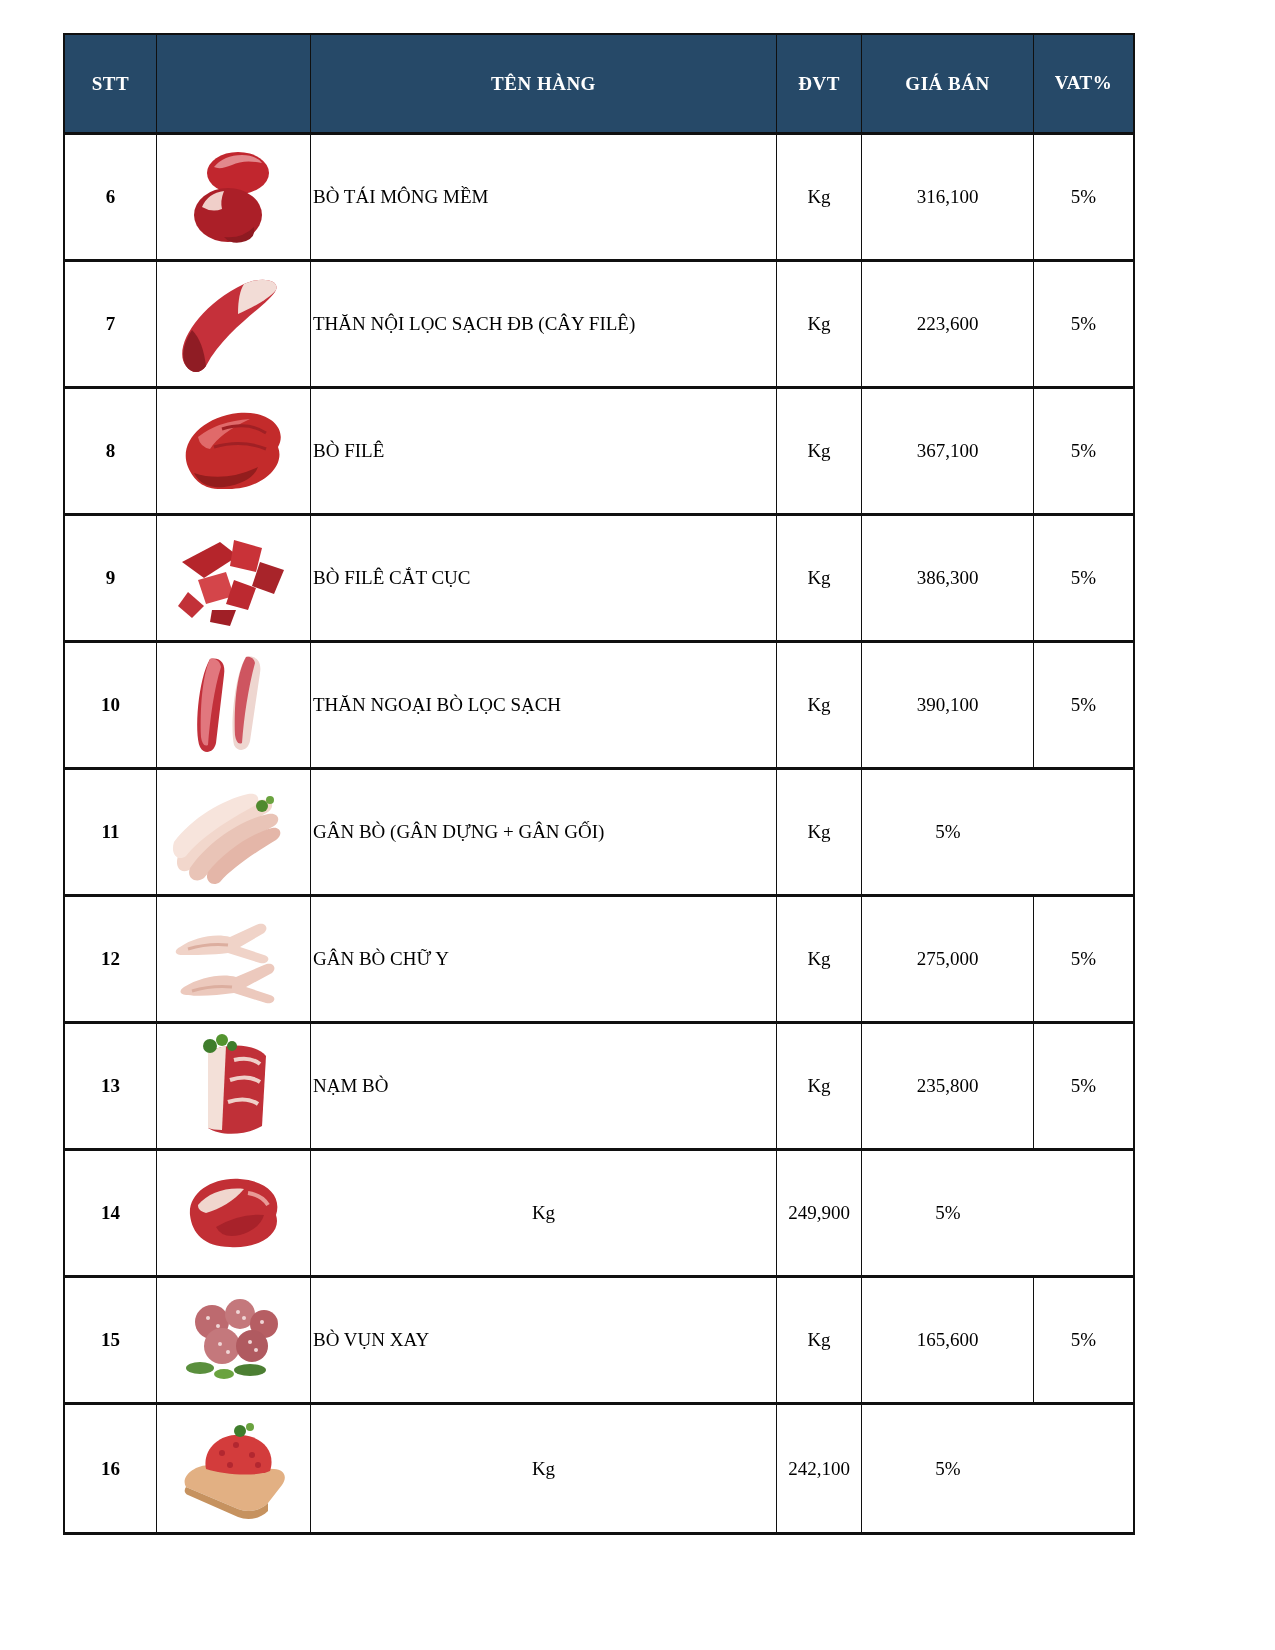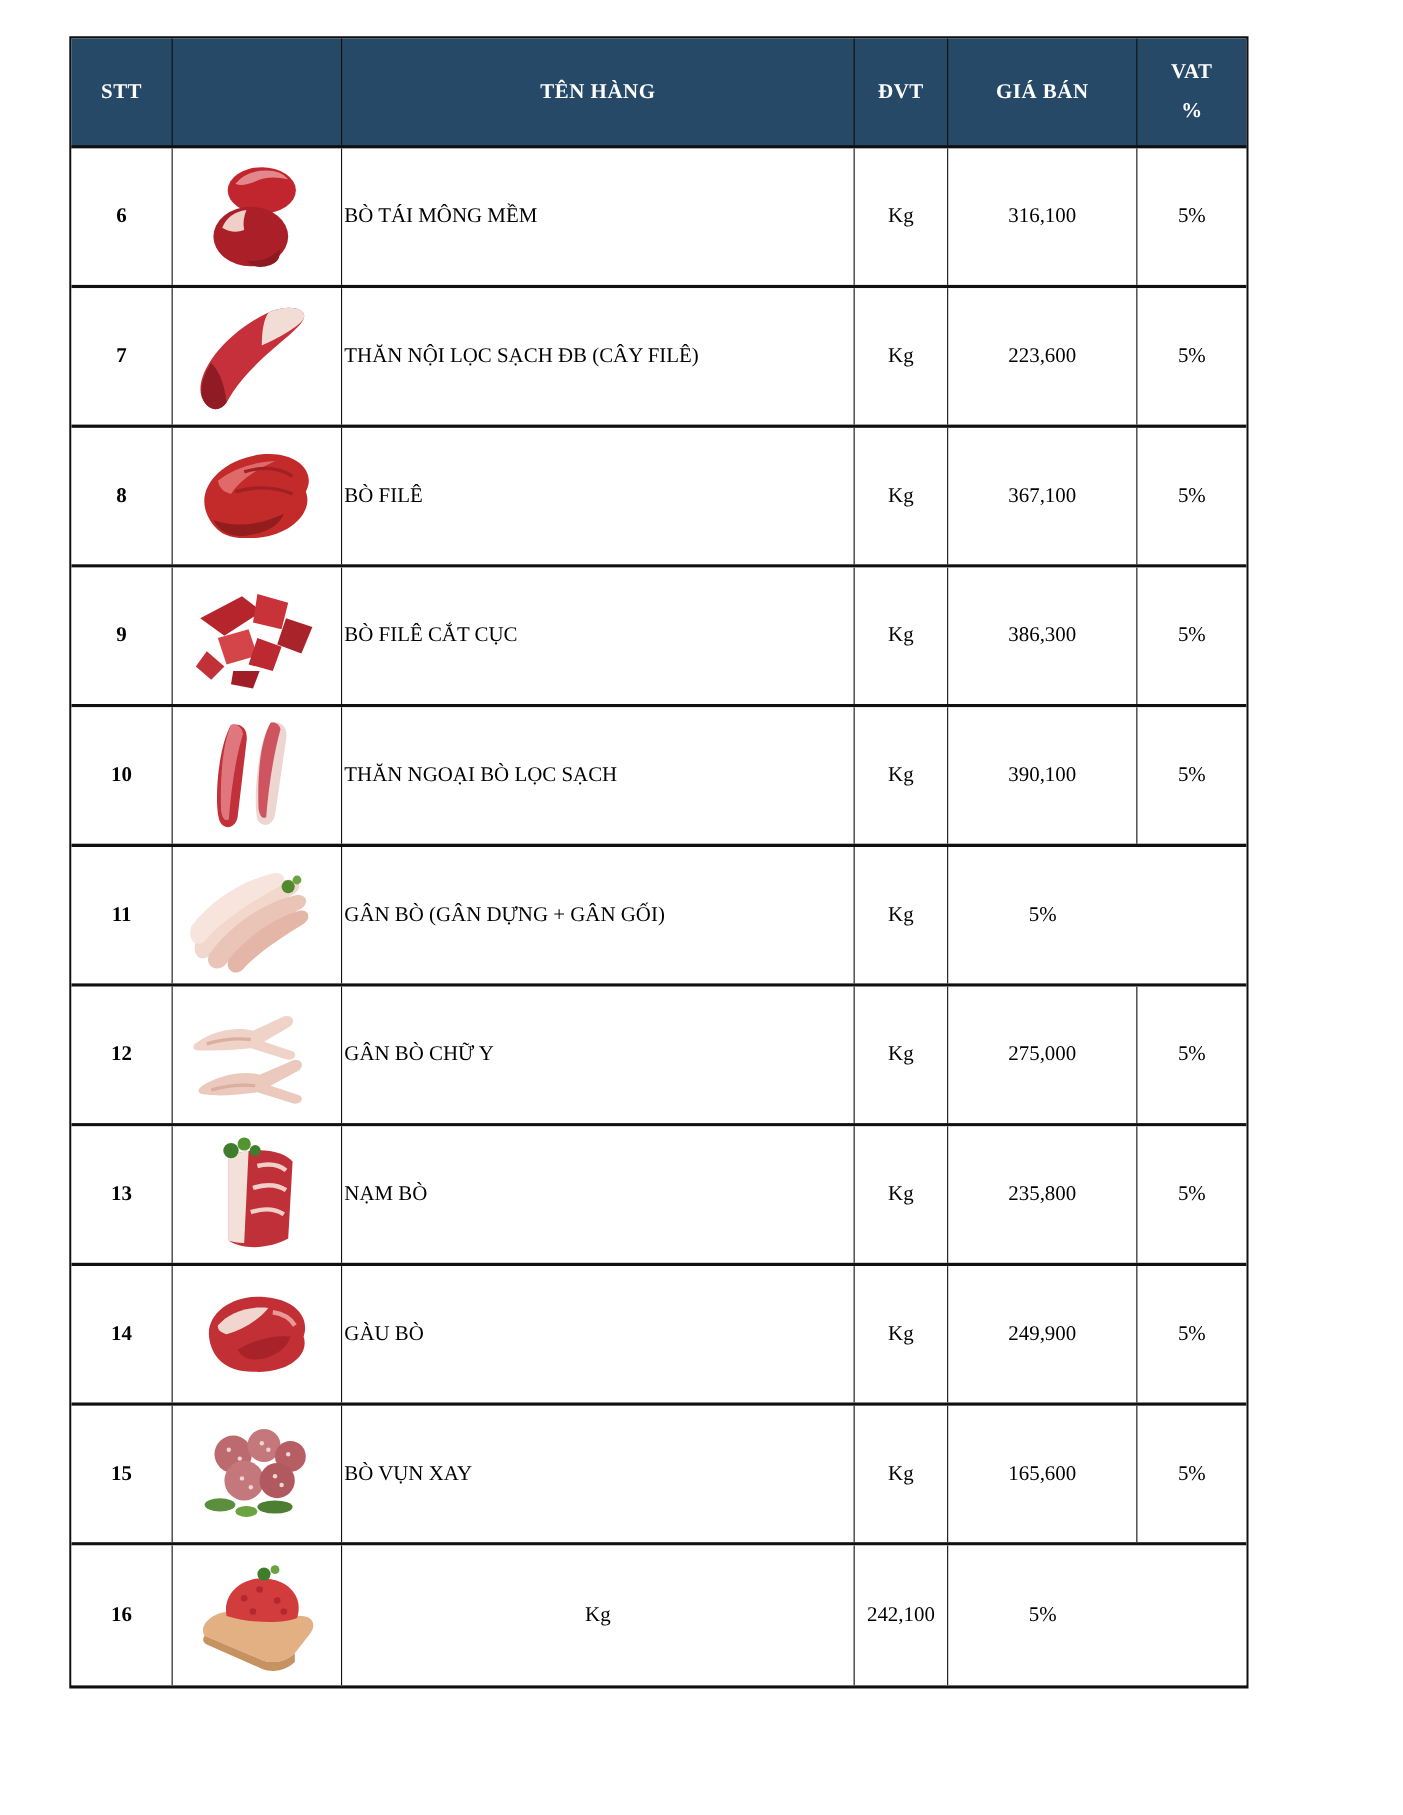--- a/index.html
+++ b/index.html
@@ -27,21 +27,21 @@
   }
   .t-row.data { height: 127px; background: #ffffff; }
   .cell {
     display: flex; align-items: center; justify-content: center;
     border-right: 1px solid #101010;
     font-size: 19px; line-height: 1.25;
     overflow: hidden;
   }
   .cell:last-child { border-right: none; }
   .header .cell { font-weight: bold; font-size: 19px; letter-spacing: 0.5px; }
-  .header .vat-head { flex-direction: column; line-height: 1.8; }
+  .header .vat-head { flex-direction: row; line-height: 1.8; }
   .stt-cell { font-weight: bold; }
   .name-cell { justify-content: flex-start; padding-left: 2px; text-align: center; }
   .img-cell svg { display: block; }
 </style>
 </head>
 <body>
 
 <div class="price-table">
 
   <div class="t-row header">
@@ -192,21 +192,20 @@
   <div class="t-row data">
     <div class="cell stt-cell">14</div>
     <div class="cell img-cell">
       <svg width="140" height="112" viewBox="0 0 140 112">
         <path d="M26,58 C24,36 48,20 76,22 C104,24 118,40 112,58 C118,76 96,92 66,90 C40,90 28,76 26,58 Z" fill="#c22f35"></path>
         <path d="M34,48 C44,36 62,30 80,32 C70,44 56,52 42,56 C36,54 34,52 34,48 Z" fill="#f0d6ce"></path>
         <path d="M52,70 q24,-14 48,-12 q-4,14 -24,20 q-18,4 -24,-8z" fill="#a8222a"></path>
         <path d="M84,36 q14,2 20,12" stroke="#e89a96" stroke-width="4" fill="none"></path>
       </svg>
     </div>
-    <div class="cell name-cell">GÀU BÒ</div>
     <div class="cell">Kg</div>
     <div class="cell">249,900</div>
     <div class="cell">5%</div>
   </div>
 
   <div class="t-row data">
     <div class="cell stt-cell">15</div>
     <div class="cell img-cell">
       <svg width="140" height="112" viewBox="0 0 140 112">
         <circle cx="48" cy="38" r="17" fill="#bd6a6f"></circle>

